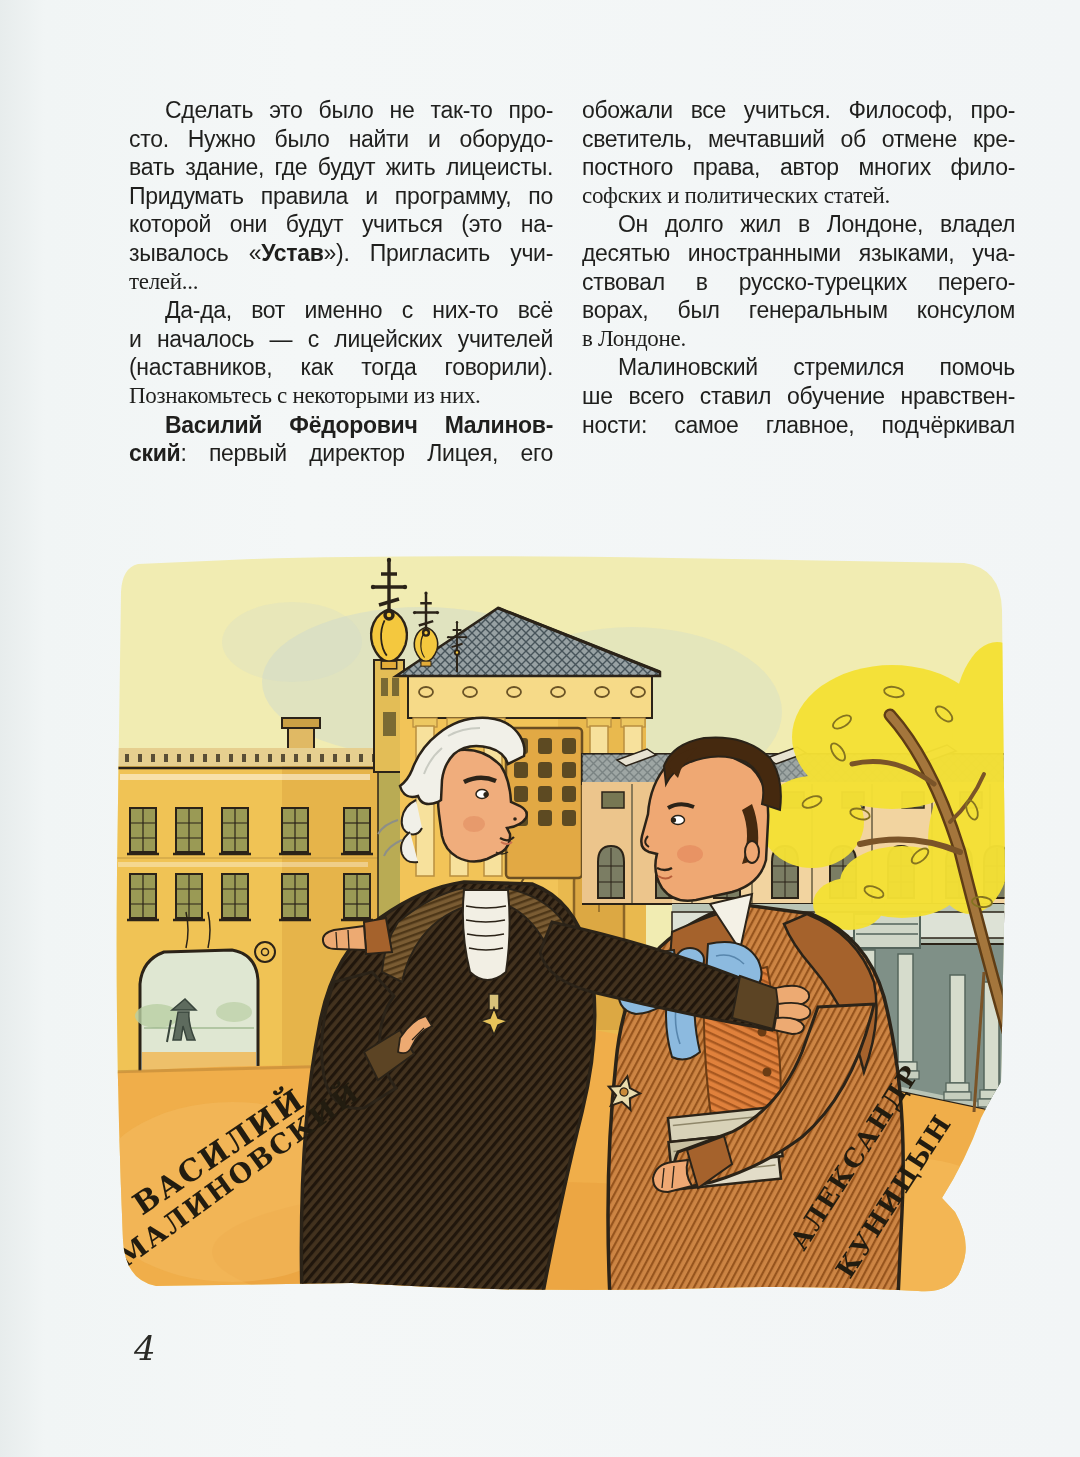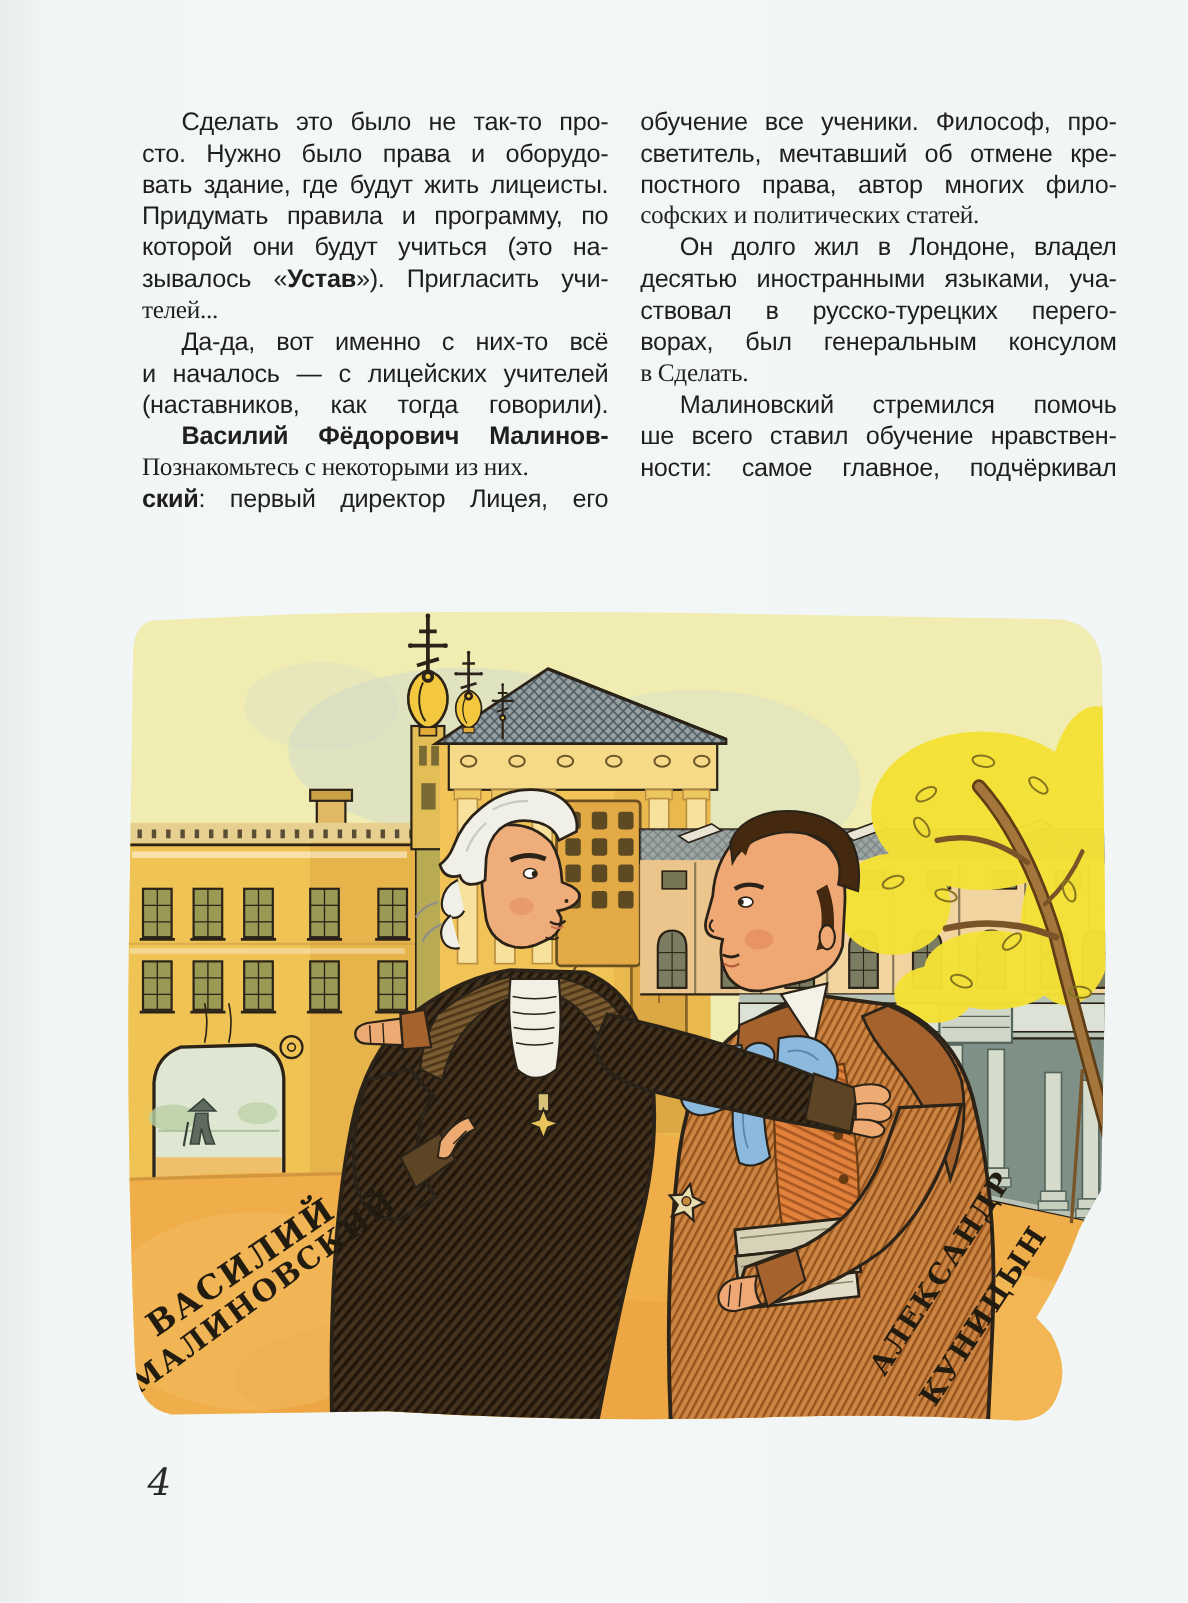--- a/index.html
+++ b/index.html
@@ -27,43 +27,43 @@
     fill:#221c10; font-family:"DejaVu Serif",serif; font-weight:700; letter-spacing:2px;
   }
 </style>
 </head>
 <body>
 
 <div class="page">
 
   <div class="col col-left">
       <div class="line indent"><span>Сделать это было не так-то про-</span></div>
-      <div class="line"><span>сто. Нужно было права и оборудо-</span></div>
+      <div class="line"><span>сто. Нужно было найти и оборудо-</span></div>
       <div class="line"><span>вать здание, где будут жить лицеисты.</span></div>
       <div class="line"><span>Придумать правила и программу, по</span></div>
       <div class="line"><span>которой они будут учиться (это на-</span></div>
       <div class="line"><span>зывалось «</span><b>Устав</b><span>»). Пригласить учи-</span></div>
       <div class="line end"><span>телей...</span></div>
       <div class="line indent"><span>Да-да, вот именно с них-то всё</span></div>
       <div class="line"><span>и началось — с лицейских учителей</span></div>
       <div class="line"><span>(наставников, как тогда говорили).</span></div>
+      <div class="line end"><span>Познакомьтесь с некоторыми из них.</span></div>
       <div class="line indent"><span></span><b>Василий Фёдорович Малинов-</b><span></span></div>
-      <div class="line end"><span>Познакомьтесь с некоторыми из них.</span></div>
       <div class="line"><span></span><b>ский</b><span>: первый директор Лицея, его</span></div>
     </div>
   <div class="col col-right">
-      <div class="line"><span>обучение все ученики. Философ, про-</span></div>
+      <div class="line"><span>обожали все учиться. Философ, про-</span></div>
       <div class="line"><span>светитель, мечтавший об отмене кре-</span></div>
       <div class="line"><span>постного права, автор многих фило-</span></div>
       <div class="line end"><span>софских и политических статей.</span></div>
       <div class="line indent"><span>Он долго жил в Лондоне, владел</span></div>
       <div class="line"><span>десятью иностранными языками, уча-</span></div>
       <div class="line"><span>ствовал в русско-турецких перего-</span></div>
       <div class="line"><span>ворах, был генеральным консулом</span></div>
-      <div class="line end"><span>в Сделать.</span></div>
+      <div class="line end"><span>в Лондоне.</span></div>
       <div class="line indent"><span>Малиновский стремился помочь</span></div>
       <div class="line"><span>ше всего ставил обучение нравствен-</span></div>
       <div class="line"><span>ности: самое главное, подчёркивал</span></div>
     </div>
 
   <svg class="illus" viewBox="0 0 897 746">
     <defs>
       <clipPath id="wc">
         <path d="M26,12 Q10,16 9,40 L5,320 Q3,500 11,688 Q13,728 44,734 L240,731 Q420,742 600,736 Q700,733 806,739 Q842,742 850,714 Q860,690 843,660 L830,646 Q854,608 869,566 Q880,544 889,530 L893,320 L890,58 Q889,16 852,11 L560,6 Q300,2 140,7 Z"></path>
       </clipPath>

